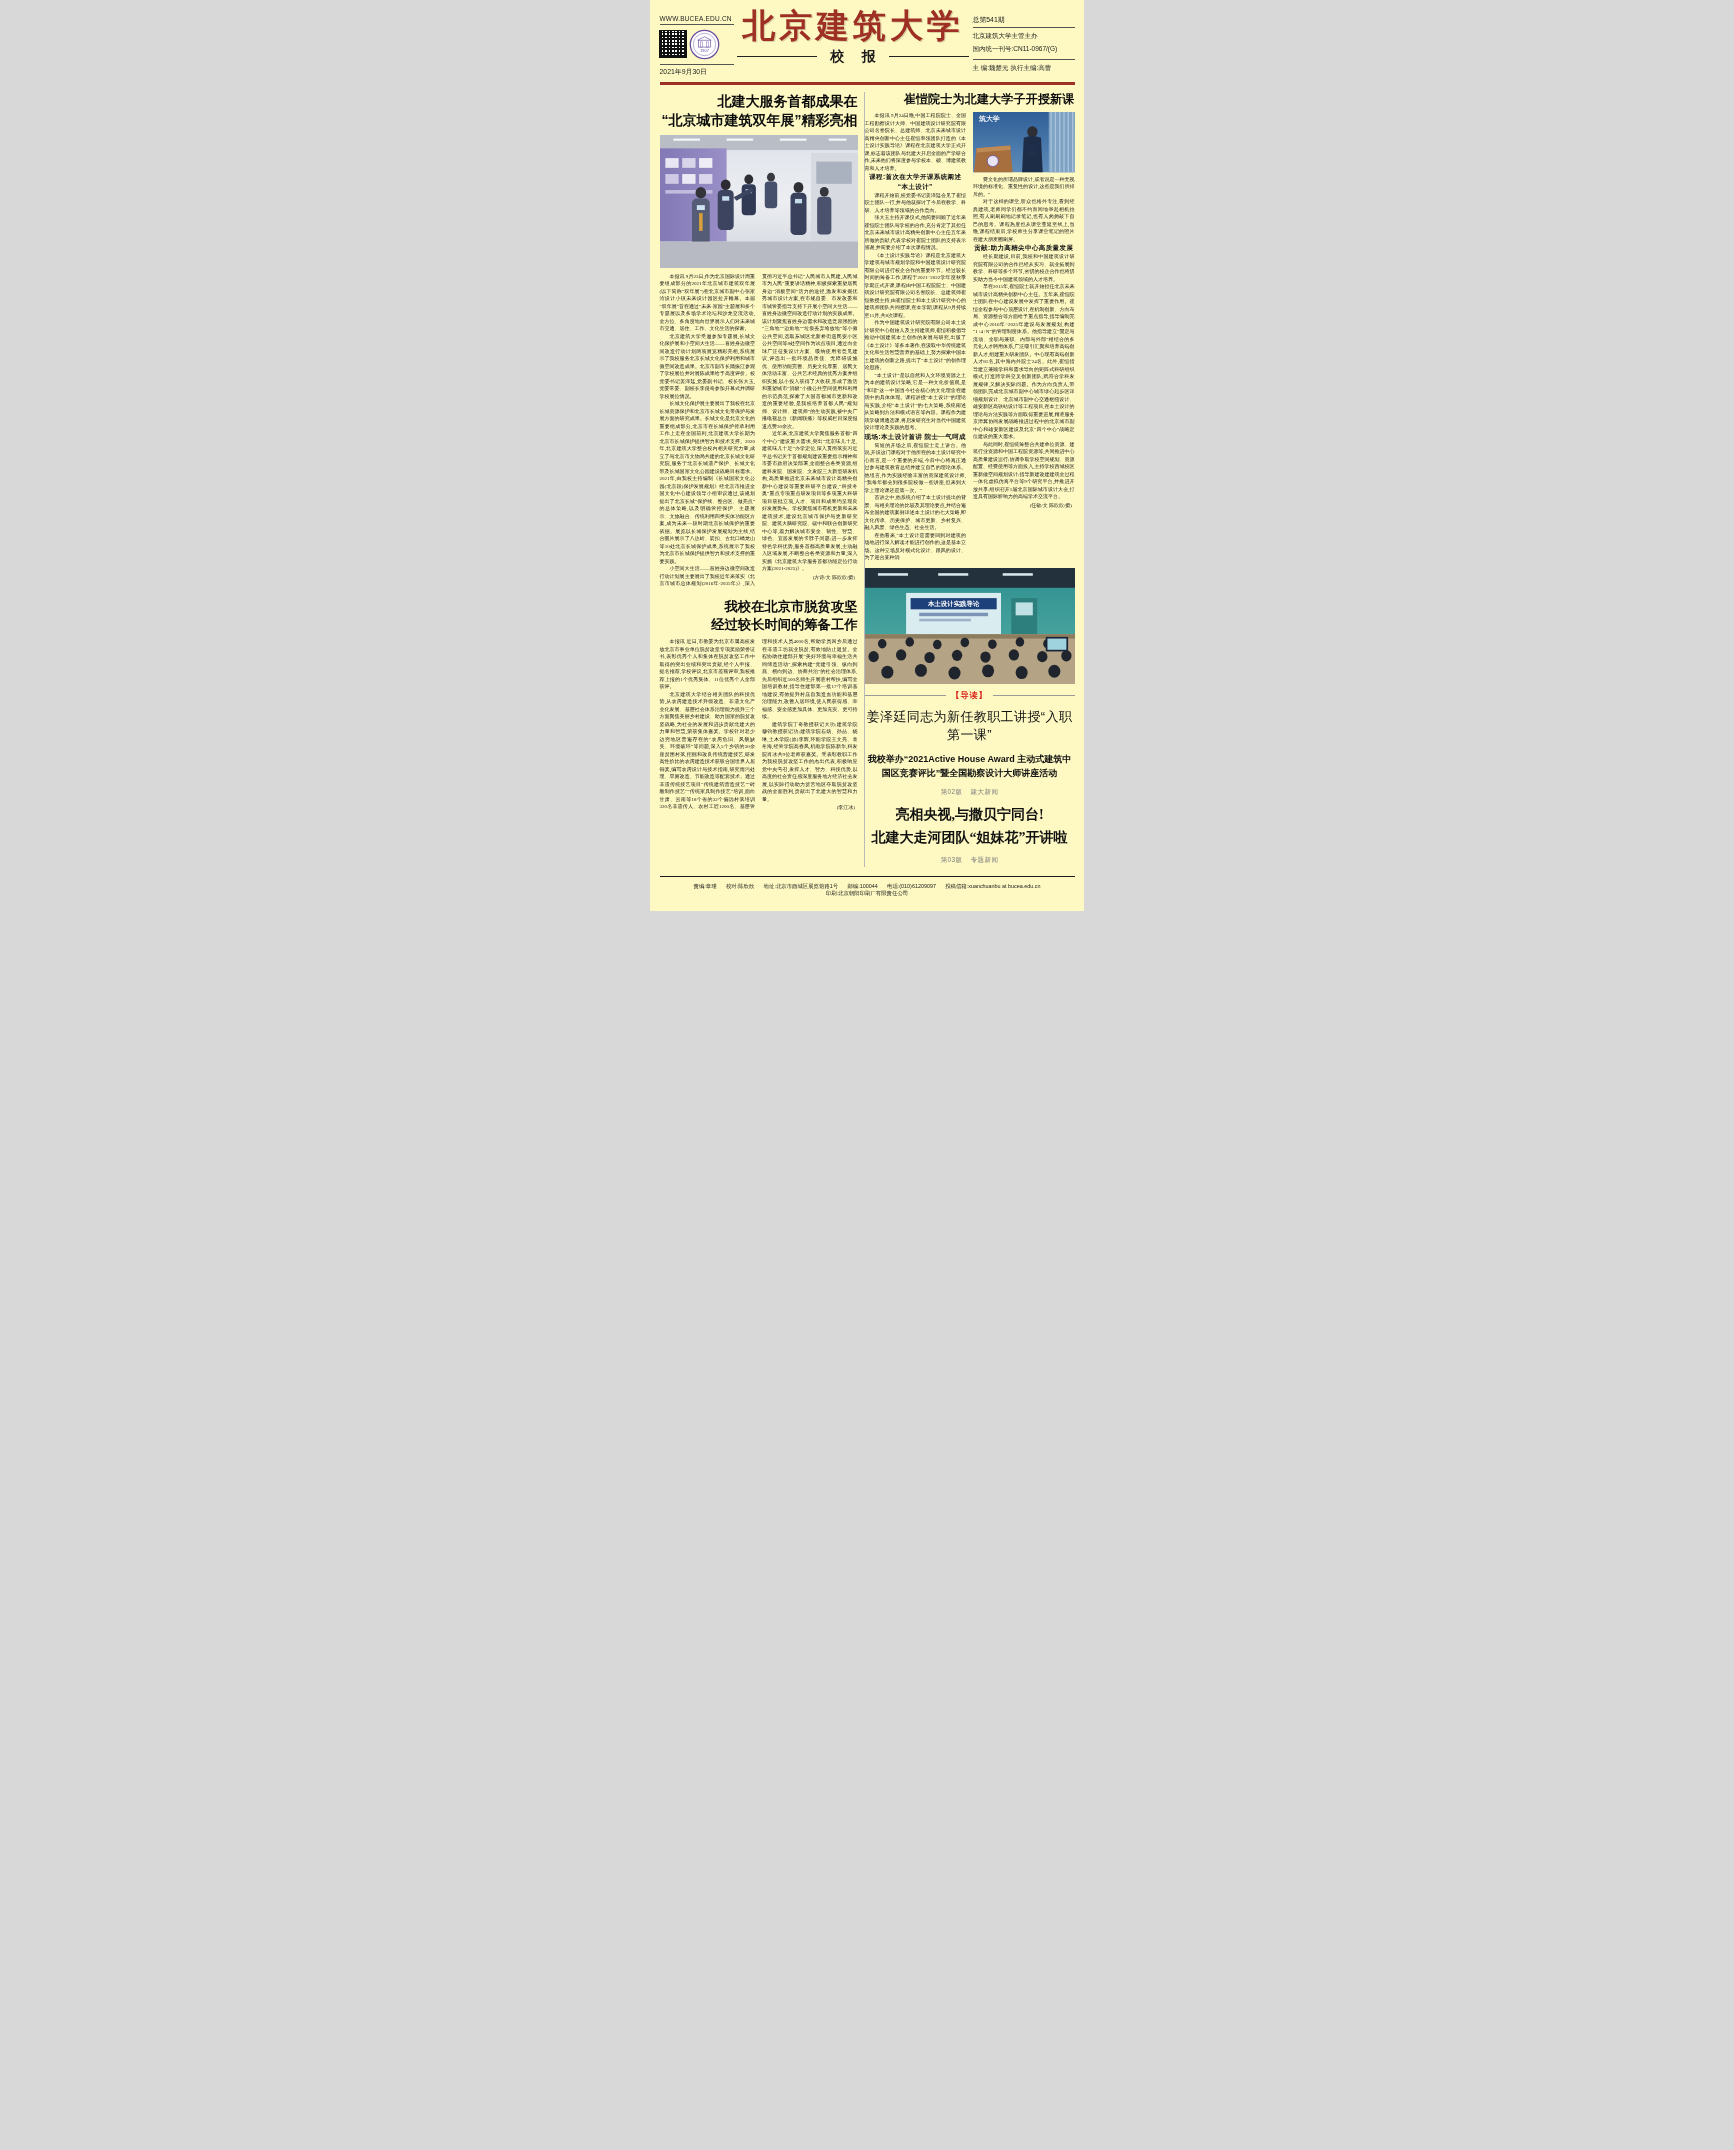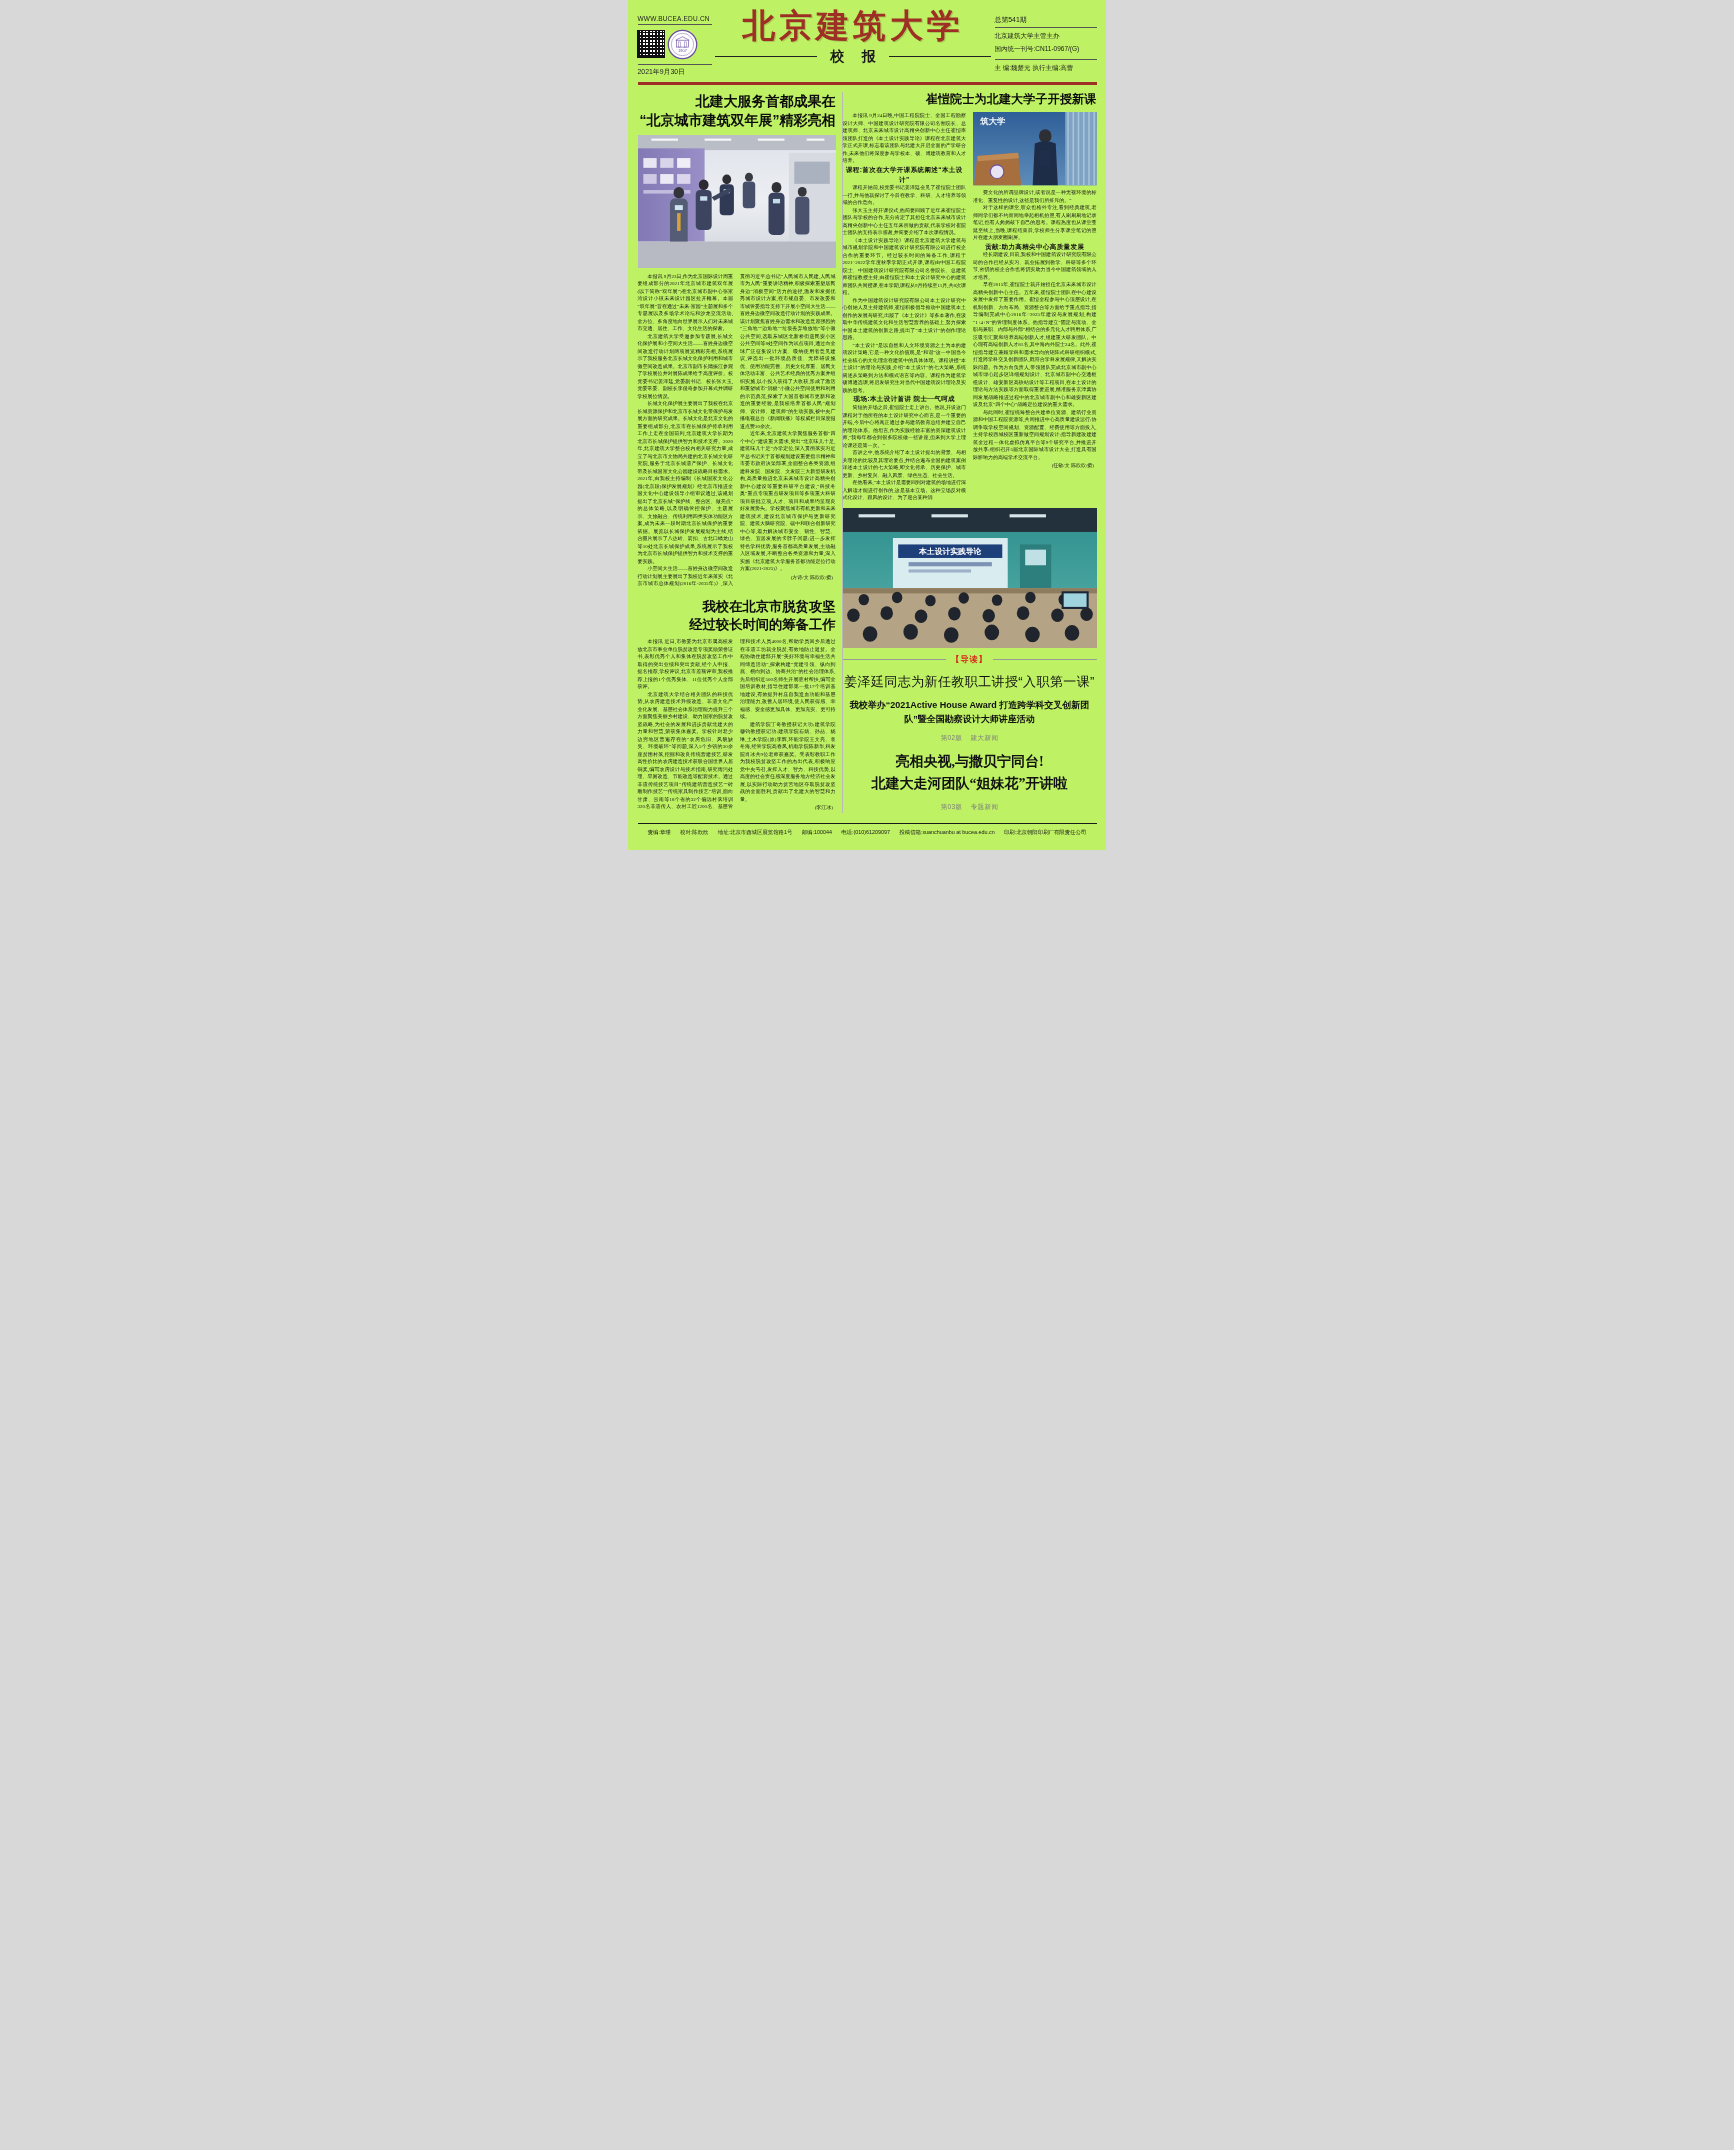--- a/index.html
+++ b/index.html
@@ -1,17 +1,17 @@
 <!DOCTYPE html>
 <html lang="zh" style="font-size:6.9px"><head>
 <meta charset="utf-8">
 <style>
   html,body{margin:0;padding:0;background:#d8d8d8;}
   .page{
-    width:478px; margin:0 auto; background:#bef264; color:#111;
+    width:434px; margin:0 auto; background:#fef9c3; color:#111;
     font-family:"Liberation Serif","DejaVu Serif",serif;
     padding:8.6px 9.5px 14.6px; box-sizing:border-box;
   }
   
   .masthead{display:flex; align-items:flex-start;}
   .m-left{width:74px; flex:none; padding-top:6px;}
   .m-site{font-family:"Liberation Sans","DejaVu Sans",sans-serif; font-size:6.5px; letter-spacing:0.2px; color:#222;}
   .m-rule{border-top:0.4px solid #555; margin:2.2px 0;}
   .m-codes{display:flex; align-items:center; gap:3.4px; padding:1.7px 0;}
   .qr{
@@ -328,21 +328,21 @@
         </div>
       </article>
 
       <section class="digest">
         <div class="digest-labelrow">
           <span class="ln"></span>
           <span class="digest-label">【导读】</span>
           <span class="ln"></span>
         </div>
         <div class="digest-item1">姜泽廷同志为新任教职工讲授“入职第一课”</div>
-        <div class="digest-item2">我校举办“2021Active House Award 打造跨学科交叉创新团队”暨全国勘察设计大师讲座活动</div>
+        <div class="digest-item2">我校举办“2021Active House Award 主动式建筑中国区竞赛评比”暨全国勘察设计大师讲座活动</div>
         <div class="digest-ref">
           <span class="pg">第02版</span>
           <span>建大新闻</span>
         </div>
         <div class="digest-item3">
           <span>亮相央视,与撒贝宁同台!</span><br>
           <span>北建大走河团队“姐妹花”开讲啦</span>
         </div>
         <div class="digest-ref">
           <span class="pg">第03版</span>

